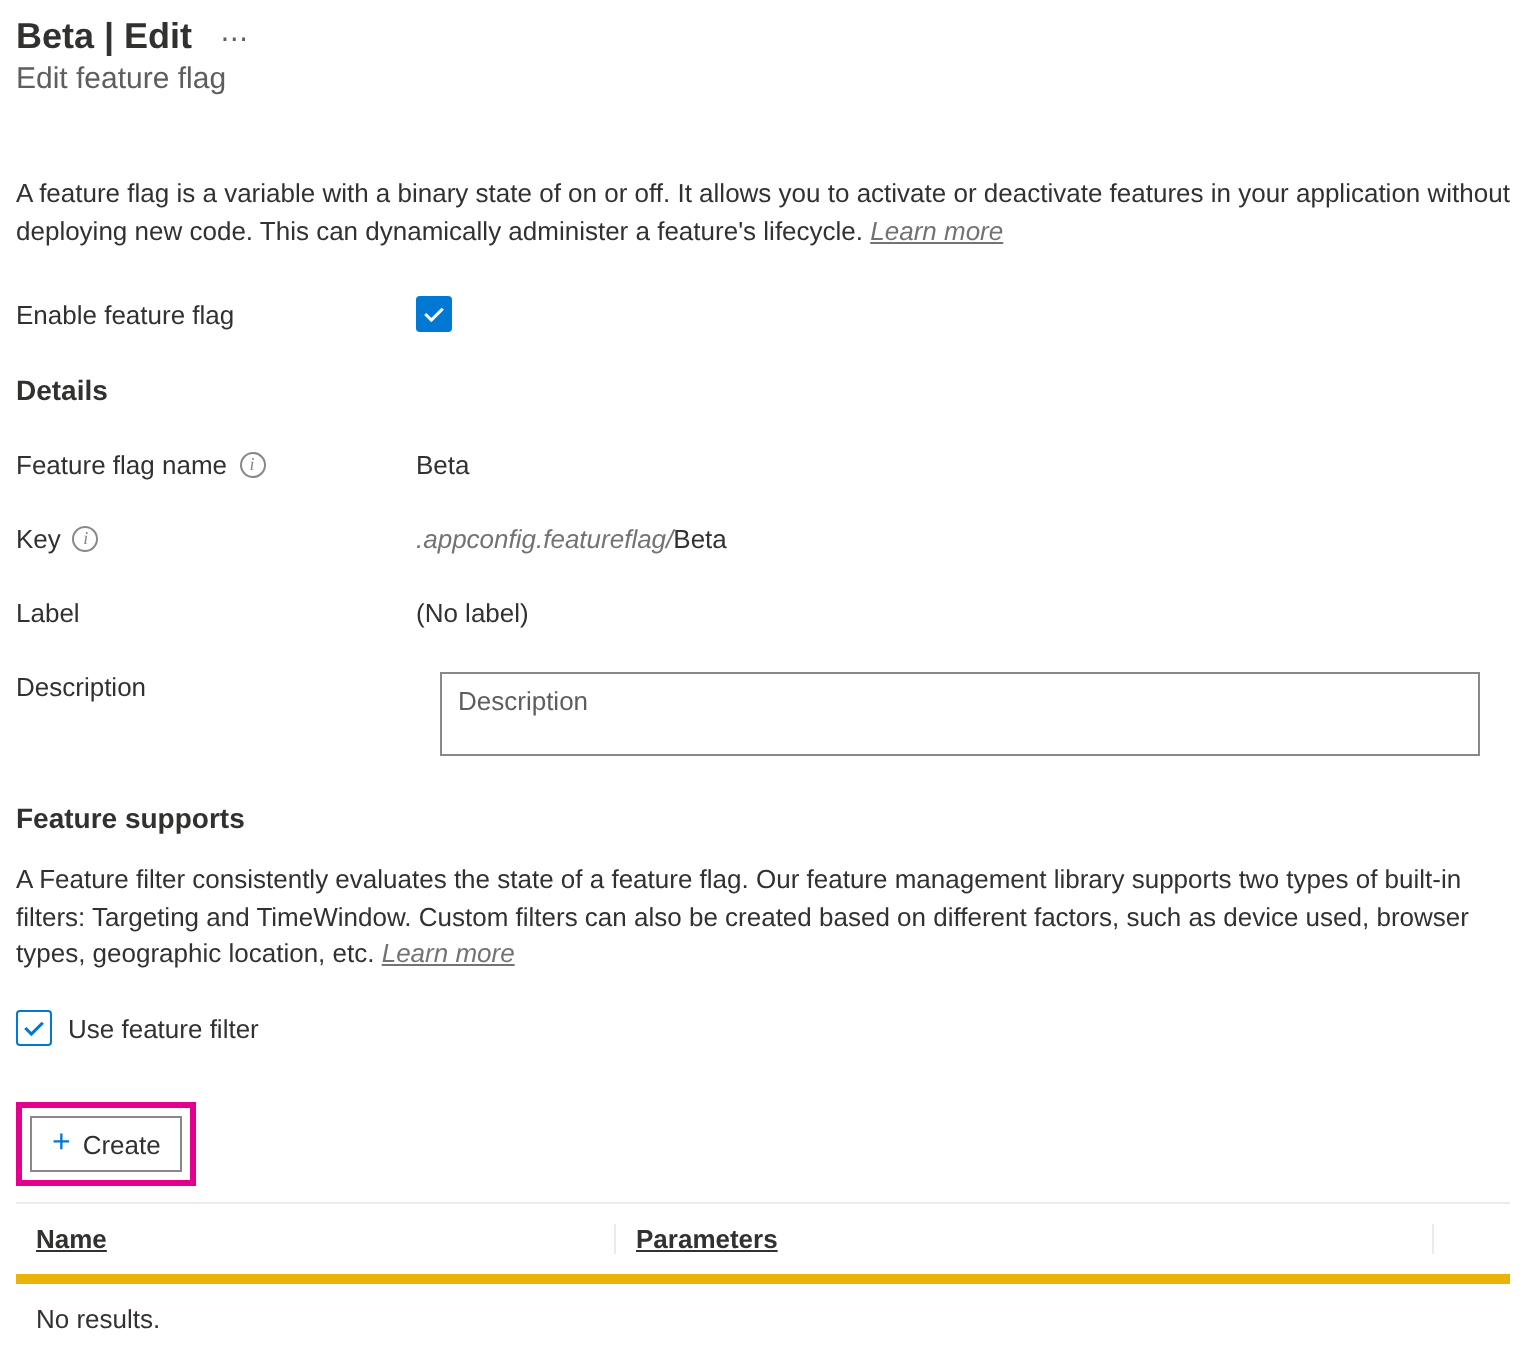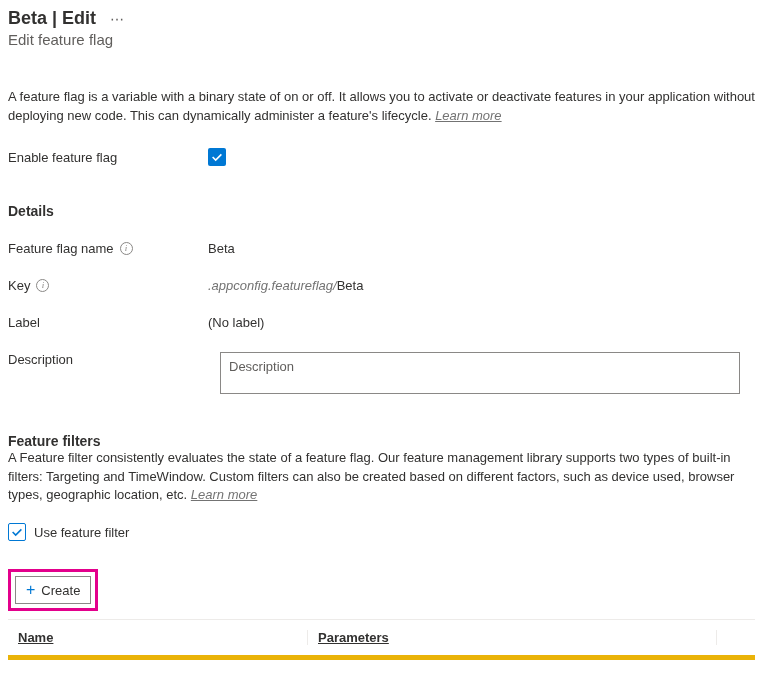--- a/index.html
+++ b/index.html
@@ -51,21 +51,21 @@
     .label-col {
       width: 200px;
       display: flex;
       align-items: center;
       gap: 6px;
     }
     .value-col { flex: 1; }
     .section-heading {
       font-weight: 600;
       font-size: 14px;
-      margin-top: 36px;
+      margin-top: 20px;
     }
     .checkbox {
       width: 18px;
       height: 18px;
       background: #0078d4;
       border-radius: 2px;
       display: inline-flex;
       align-items: center;
       justify-content: center;
       cursor: pointer;
@@ -89,20 +89,21 @@
       width: 520px;
       height: 42px;
       border: 1px solid #8a8886;
       padding: 6px 8px;
       font-family: inherit;
       font-size: 13px;
       resize: none;
     }
     textarea.desc-input::placeholder { color: #605e5c; }
     .filters-desc {
+      margin-top: 14px;
       line-height: 1.45;
     }
     .filter-check-row {
       display: flex;
       align-items: center;
       gap: 8px;
       margin-top: 18px;
     }
     .checkbox-outline {
       width: 18px;
@@ -199,21 +200,21 @@
   <div class="value-col">(No label)</div>
 </div>
 
 <div class="form-row align-start">
   <div class="label-col">Description</div>
   <div class="value-col">
     <textarea class="desc-input" placeholder="Description" style=""></textarea>
   </div>
 </div>
 
-<div class="section-heading">Feature filters</div>
+<div class="section-heading">Feature supports</div>
 
 <div class="filters-desc">
   <span>A Feature filter consistently evaluates the state of a feature flag. Our feature management library supports two types of built-in filters: Targeting and TimeWindow. Custom filters can also be created based on different factors, such as device used, browser types, geographic location, etc. </span><a href="#" class="link">Learn more</a>
 </div>
 
 <div class="filter-check-row">
   <span class="checkbox-outline">
     <svg viewBox="0 0 16 16">
         <path d="M3 8 L6.5 11.5 L13 5" stroke="#0078d4" stroke-width="1.8" fill="none"></path>
       </svg>

